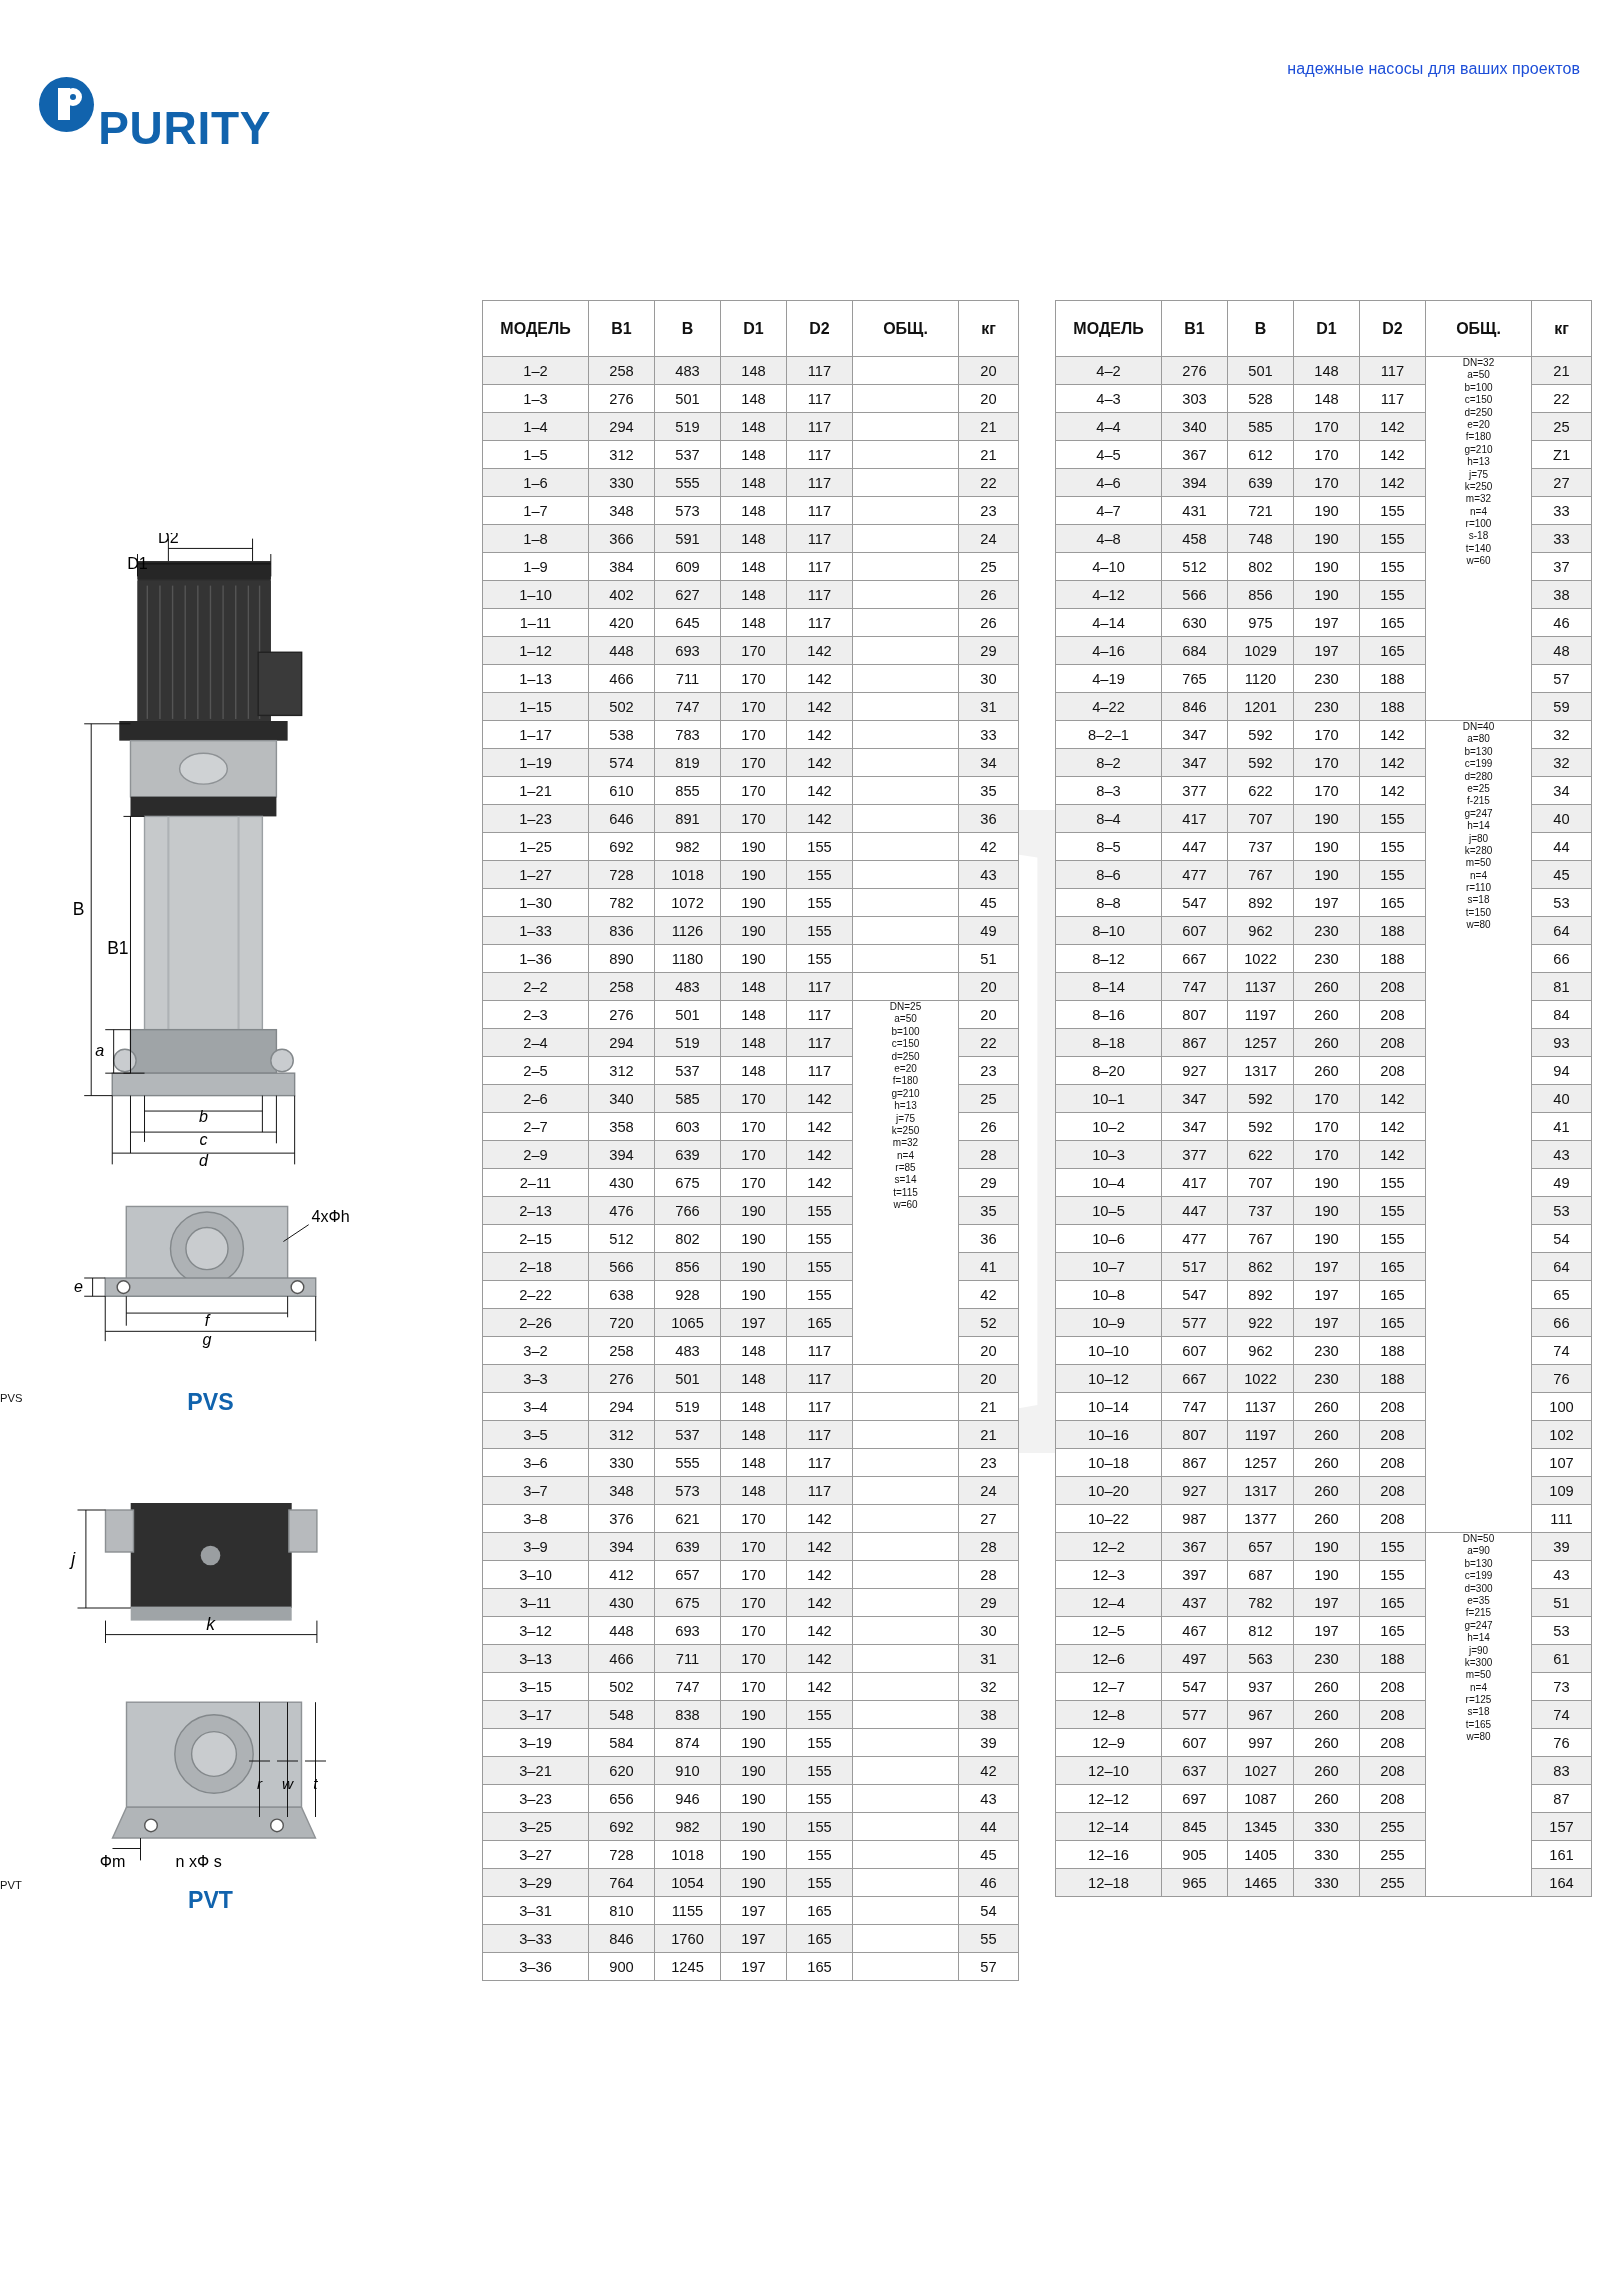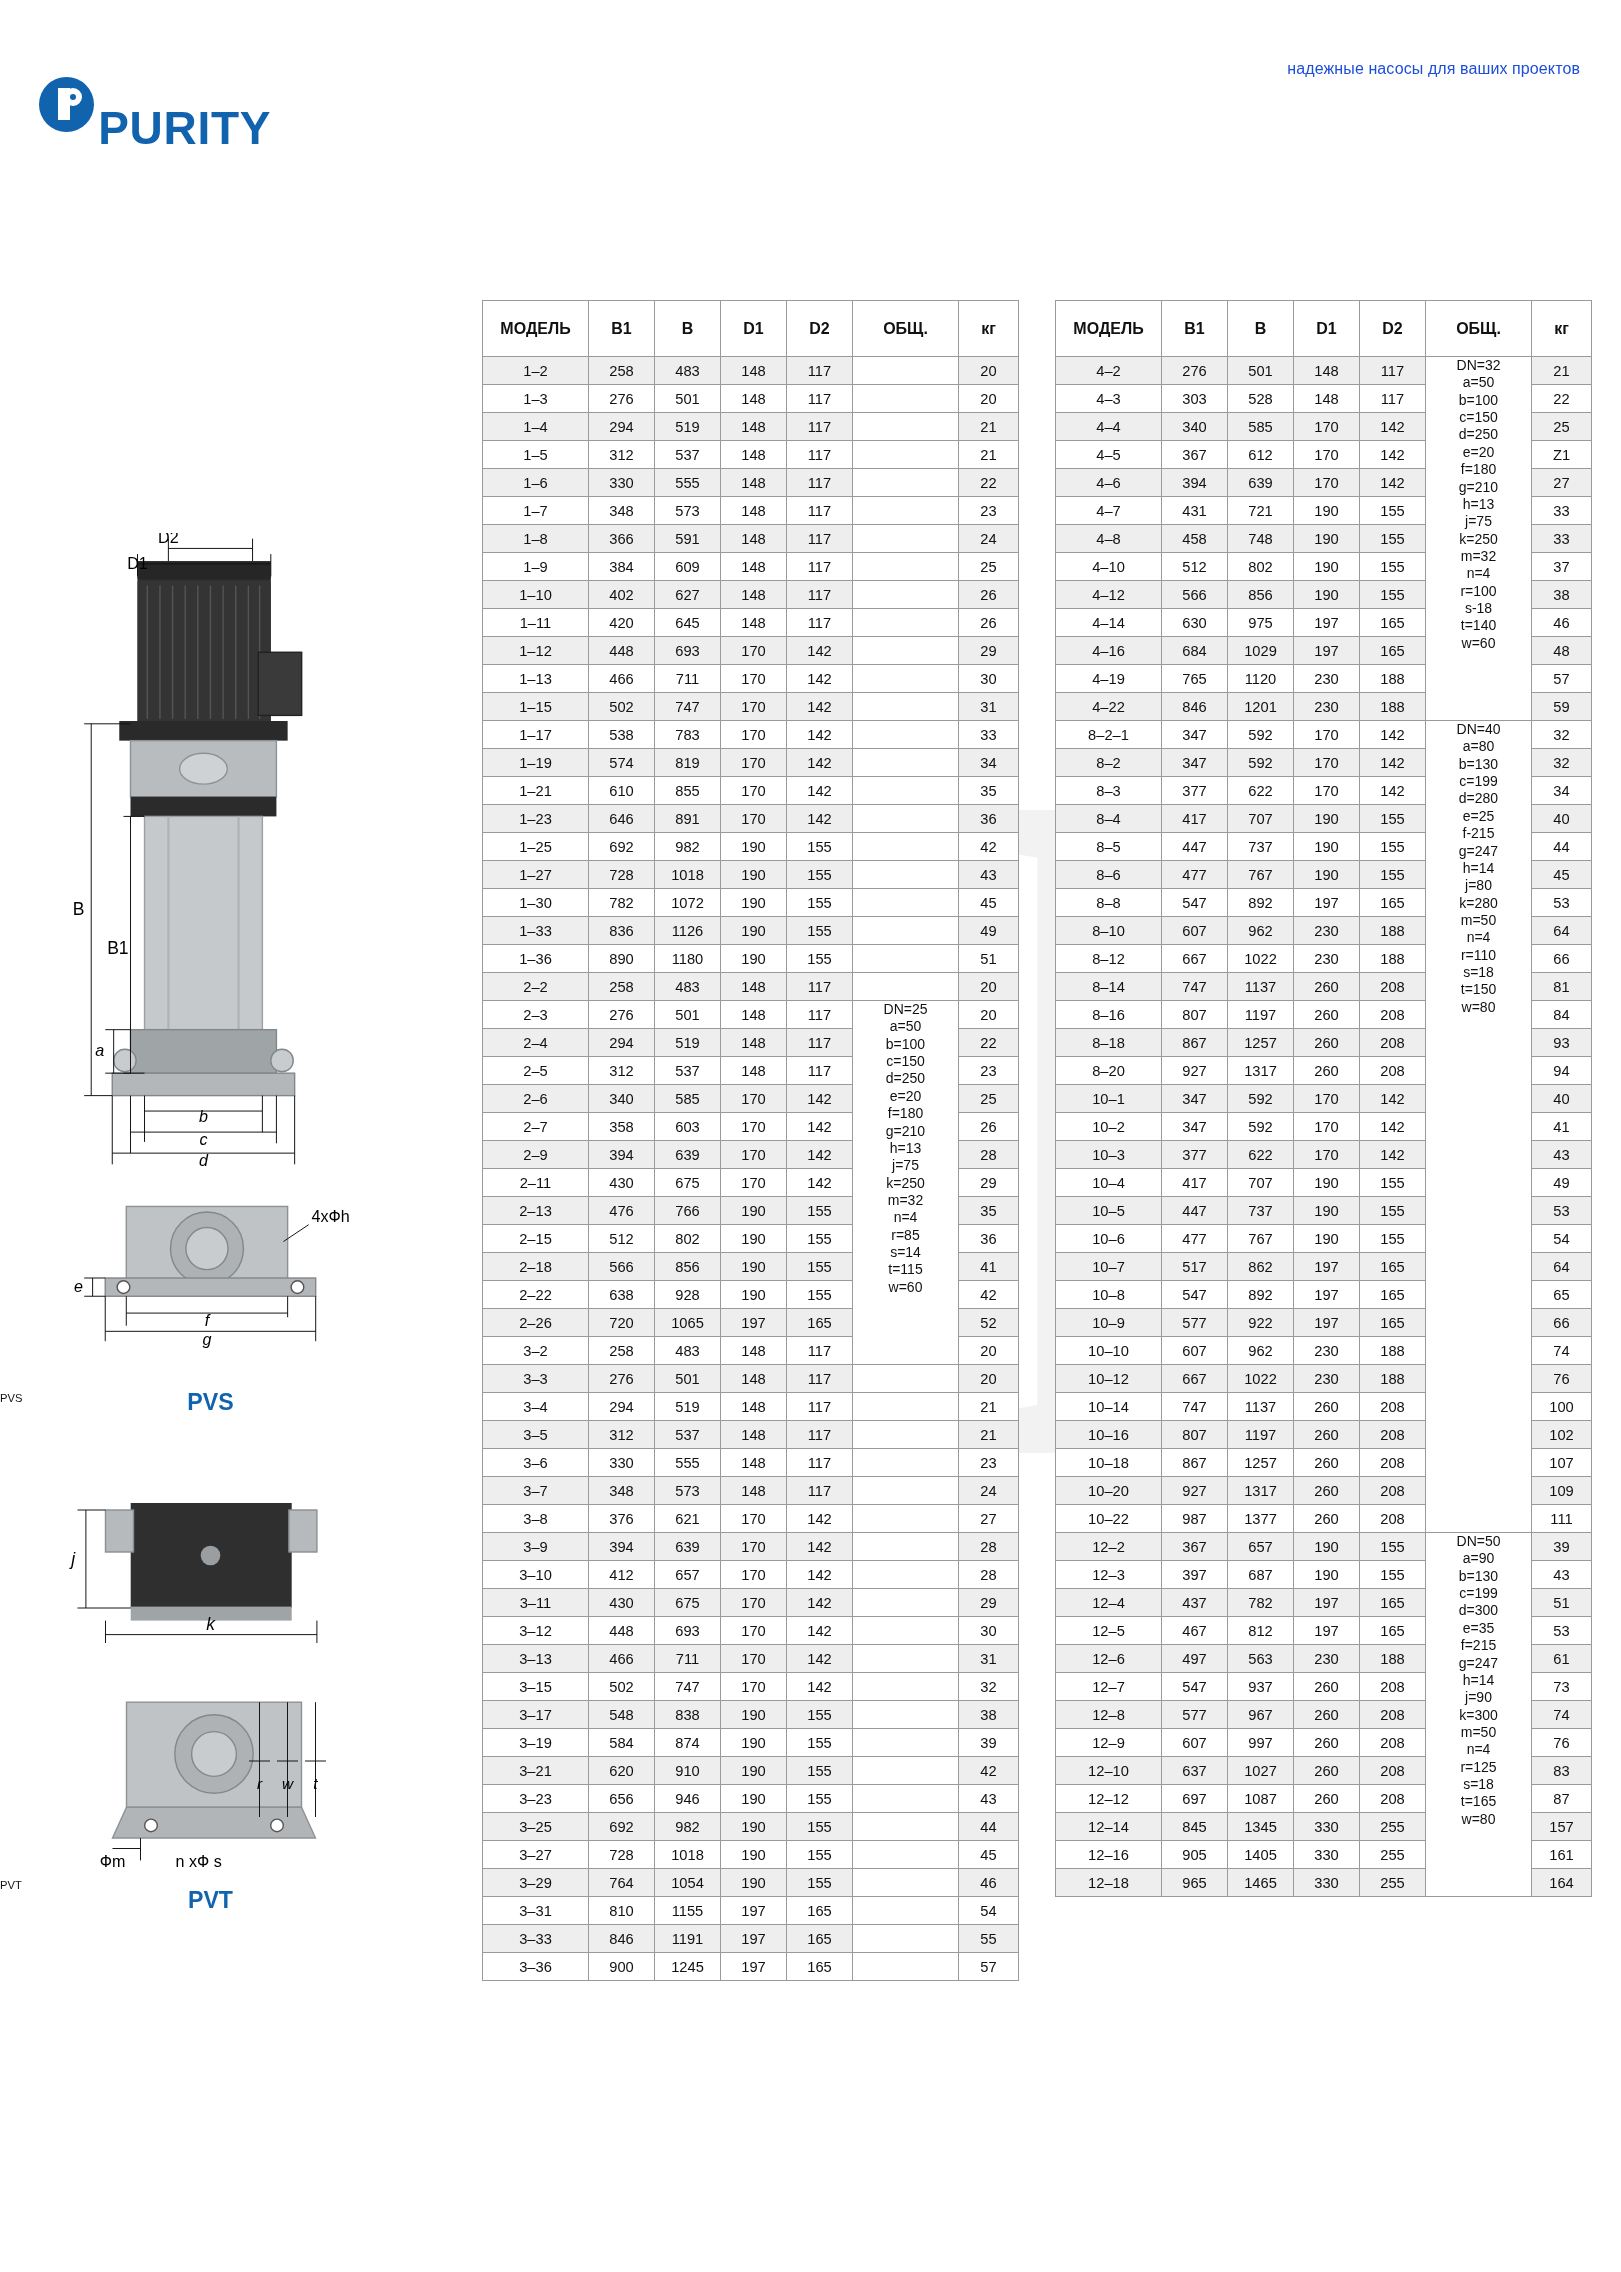--- a/index.html
+++ b/index.html
@@ -116,21 +116,21 @@
   }
   table.spec tbody tr:nth-child(odd) td { background: #eeeeee; }
   table.spec tbody tr:nth-child(even) td { background: #ffffff; }
 
   td.model, th.model { width: 105px; font-weight: bold; text-align: left; padding-left: 12.6px; }
   td.num, th.num { width: 65px; }
   td.kg, th.kg { width: 59px; }
   td.obs, th.obs { width: 105px; }
 
   td.obs-cell {
-    font-size: 14px;
+    font-size: 10px;
     line-height: 1.24;
     text-align: left;
     padding: 5.6px 0 5.6px 11.2px;
     vertical-align: top;
     white-space: pre-line;
     background: #ffffff !important;
   }
   td.obs-blank { background: #ffffff !important; }
 
   
@@ -830,21 +830,21 @@
           <td class="num">810</td>
           <td class="num">1155</td>
           <td class="num">197</td>
           <td class="num">165</td>
           <td class="obs obs-blank"></td>
           <td class="kg">54</td>
         </tr>
         <tr>
           <td class="model">3–33</td>
           <td class="num">846</td>
-          <td class="num">1191</td>
+          <td class="num">1760</td>
           <td class="num">197</td>
           <td class="num">165</td>
           <td class="obs obs-blank"></td>
           <td class="kg">55</td>
         </tr>
         <tr>
           <td class="model">3–36</td>
           <td class="num">900</td>
           <td class="num">1245</td>
           <td class="num">197</td>

